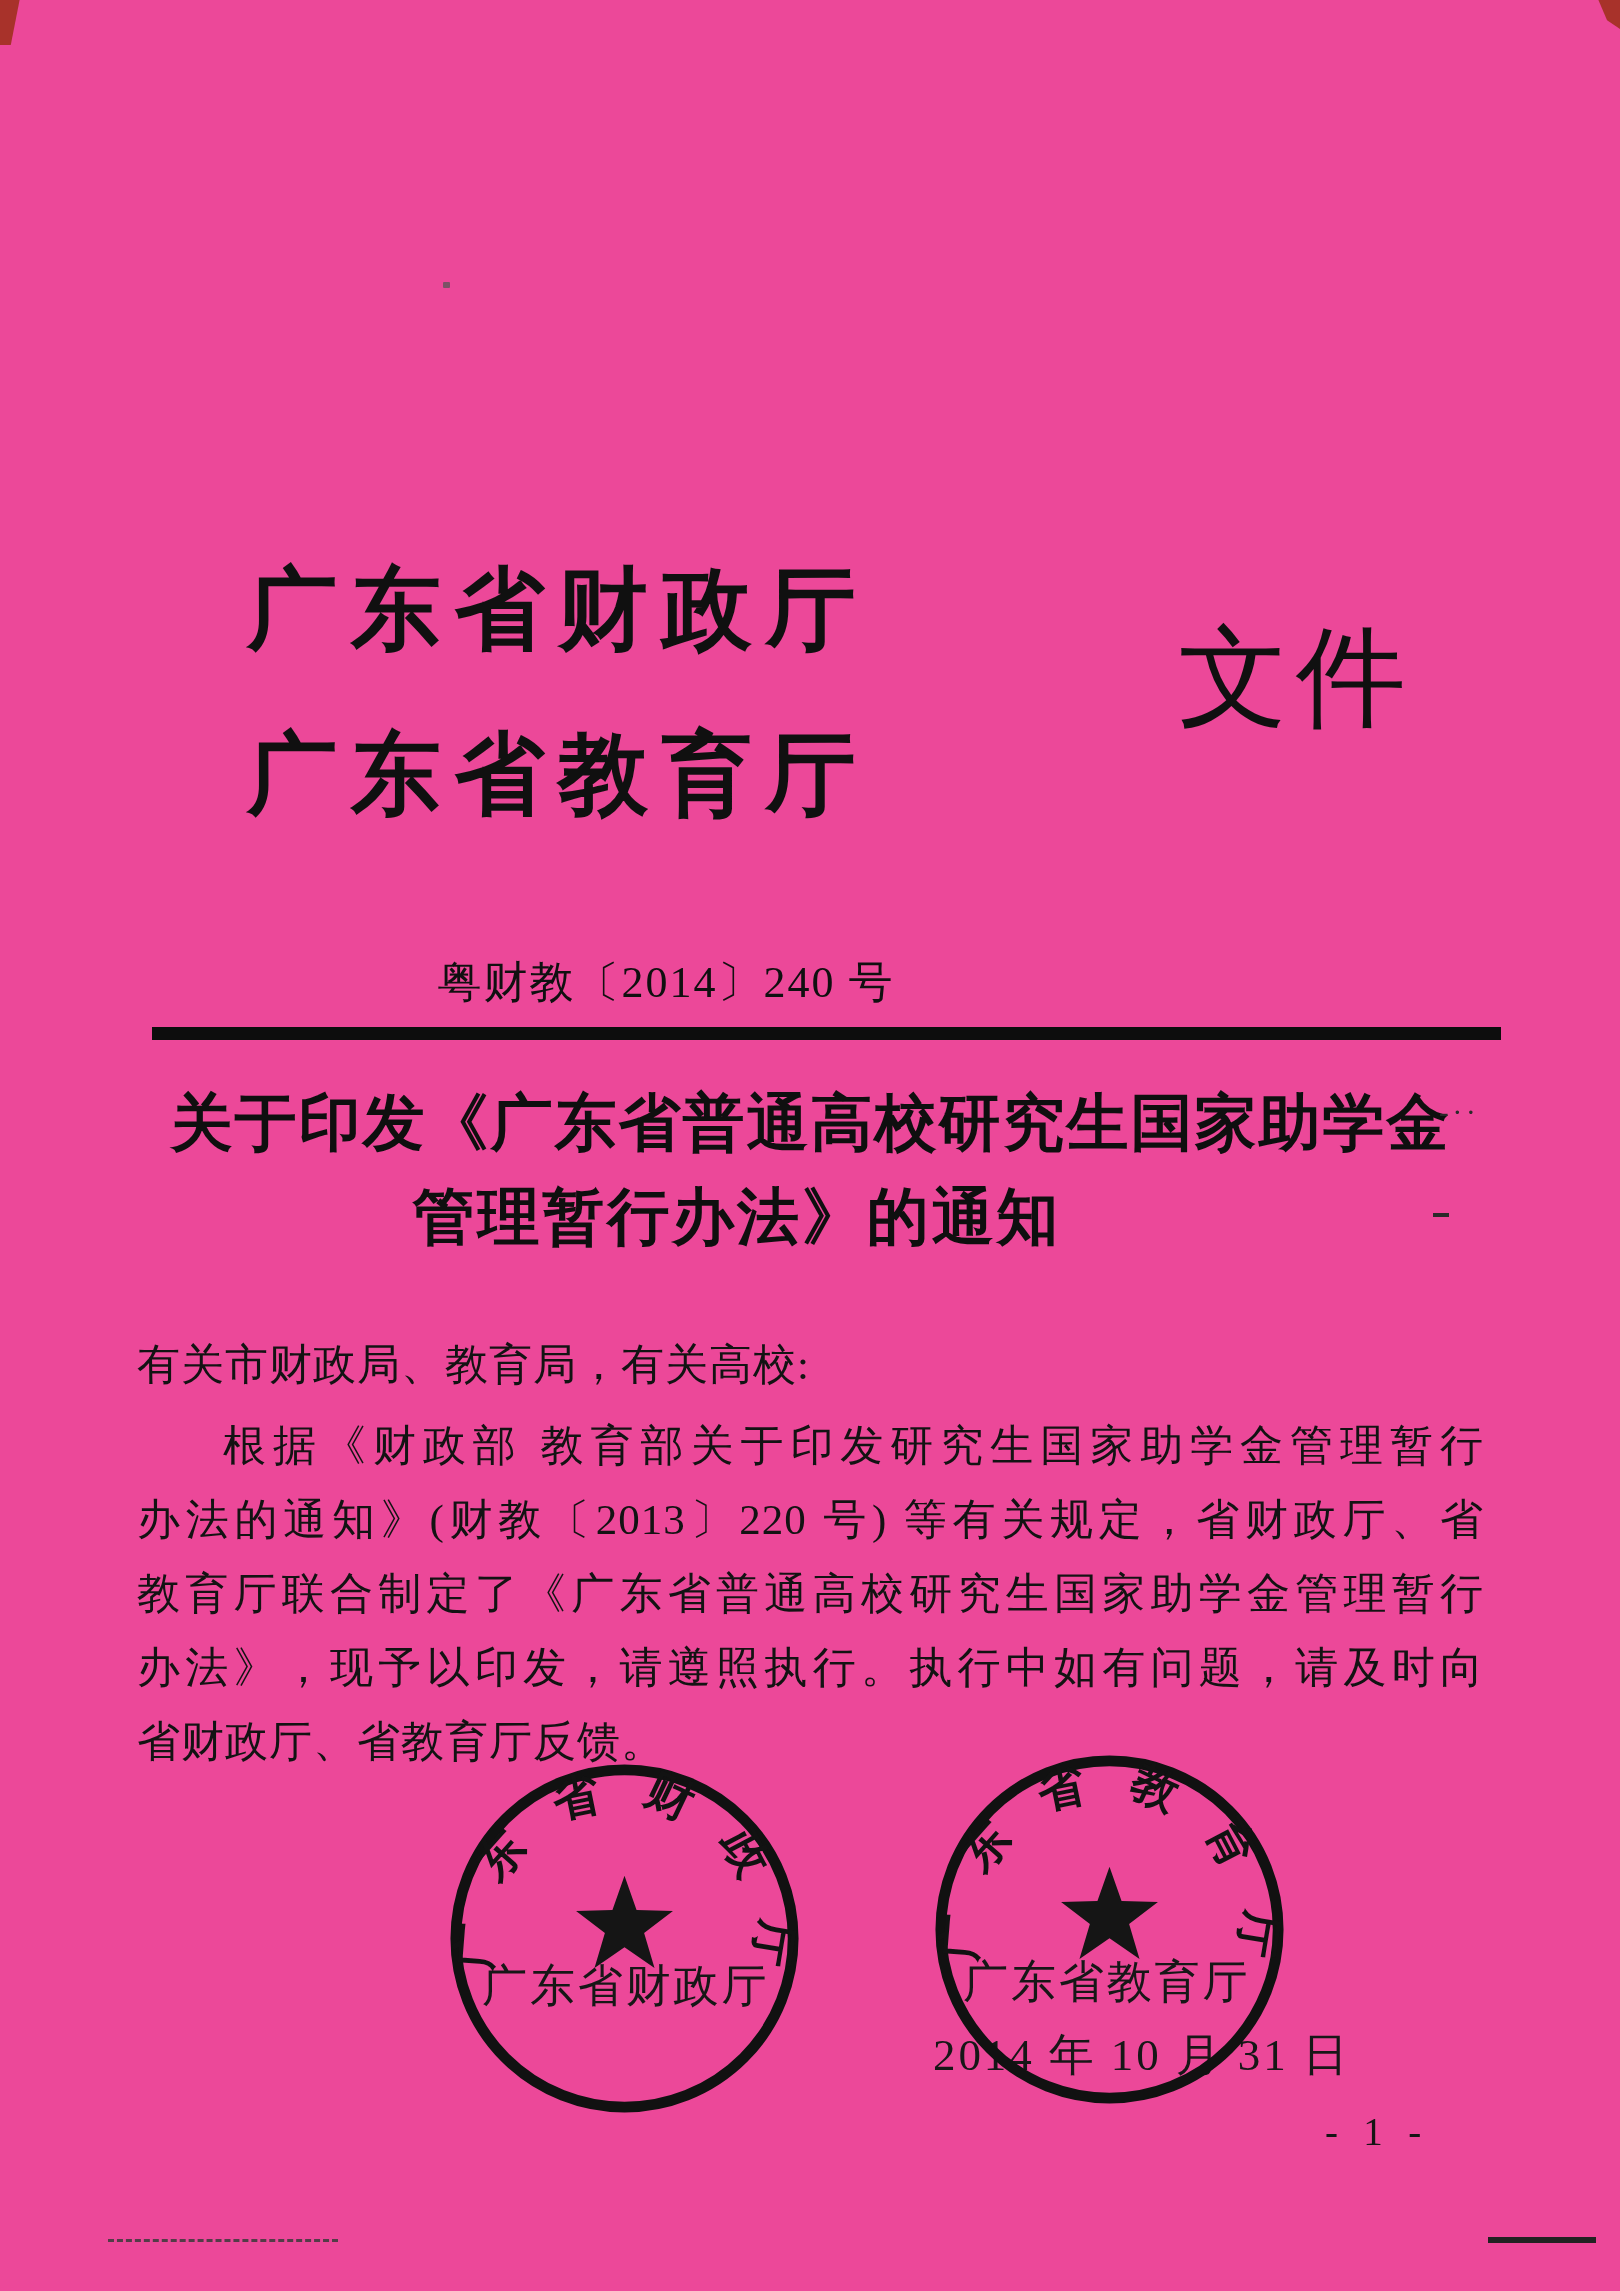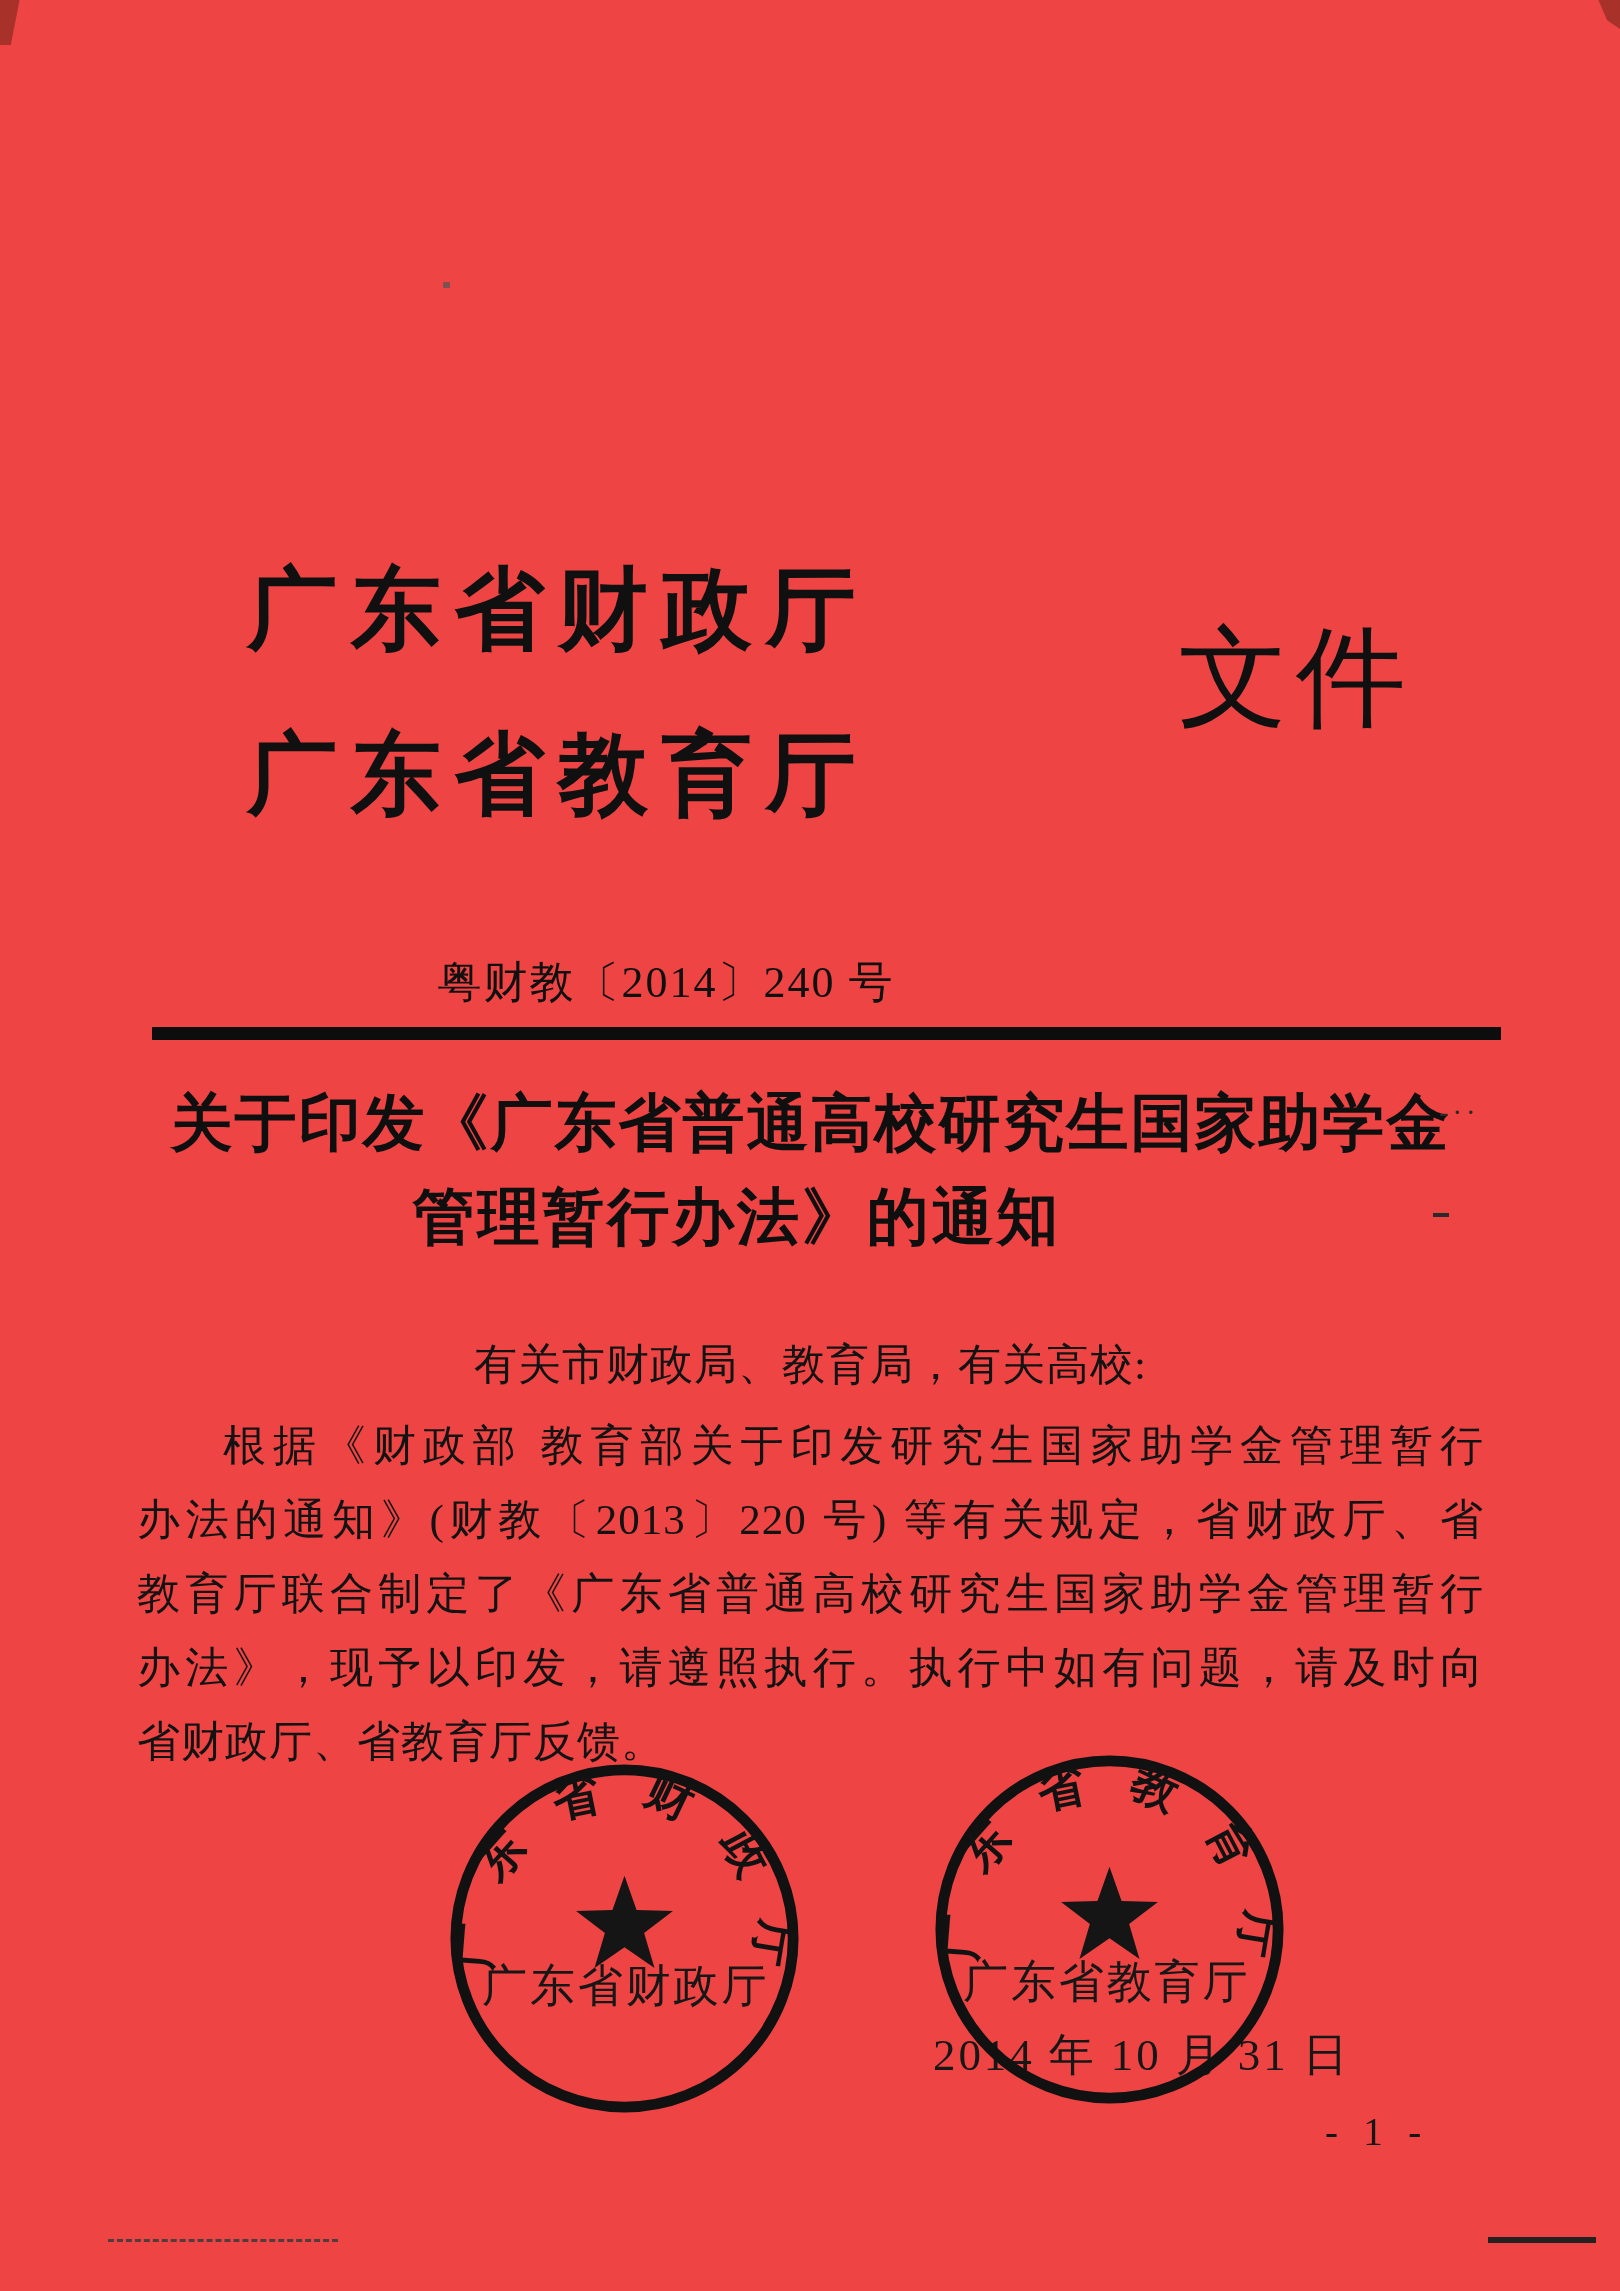--- a/index.html
+++ b/index.html
@@ -1,19 +1,19 @@
 <!DOCTYPE html>
 <html><head>
 <meta charset="utf-8">
 <style>
   html,body{margin:0;padding:0;background:#e8e8e8;}
   #page{
     position:relative;
     width:1620px;height:2292px;
-    background:#ef4444;
+    background:#ec4899;
     overflow:hidden;
     font-family:"Liberation Serif","DejaVu Serif",serif;
     color:#141414;
   }
   
   .corner-mark{position:absolute;background:#a8322a;}
   .corner-left{left:0;top:0;width:19.6px;height:45px;clip-path:polygon(0 0,100% 0,55% 100%,0 100%);}
   .corner-right{right:0;top:0;width:21.6px;height:29px;clip-path:polygon(0 0,100% 0,100% 100%,40% 70%);}
   .speck{position:absolute;left:443px;top:282px;width:6.9px;height:5.9px;background:#555;border-radius:1px;opacity:.75;}
 
@@ -42,21 +42,21 @@
   }
 
   .doc-title{position:absolute;left:137px;top:1076px;width:1347px;text-align:center;
     font-weight:bold;color:#0f0f0f;}
   .doc-title .t1{font-size:62px;letter-spacing:2px;line-height:94px;white-space:nowrap;}
   .doc-title .t2{font-size:62px;letter-spacing:2.9px;line-height:94px;white-space:nowrap;padding-right:147px;}
   .title-mark{position:absolute;left:1439px;top:1096px;font-size:29px;letter-spacing:3.9px;color:#2a2a2a;}
   .title-mark2{position:absolute;left:1433px;top:1213px;width:15.7px;height:3.9px;background:#2a2a2a;}
 
   .body-block{position:absolute;left:137px;top:1335px;width:1347px;font-size:43px;color:#131313;}
-  .salutation{height:74px;line-height:59px;letter-spacing:1px;white-space:nowrap;text-align:center;}
+  .salutation{height:74px;line-height:59px;letter-spacing:1px;white-space:nowrap;}
   .pline{height:74px;line-height:74px;text-align:justify;text-align-last:justify;text-justify:inter-character;letter-spacing:1px;}
   .pline.first{text-indent:86px;}
   .pline.last{text-align:center;text-align-last:left;}
 
   
   .sig-name{position:absolute;font-size:45px;letter-spacing:2.9px;white-space:nowrap;color:#171717;}
   .sig1{left:482px;top:1956px;}
   .sig2{left:963px;top:1952px;}
   .sig-date{position:absolute;left:933px;top:2025px;font-size:45px;letter-spacing:2.9px;white-space:nowrap;color:#171717;}
 

